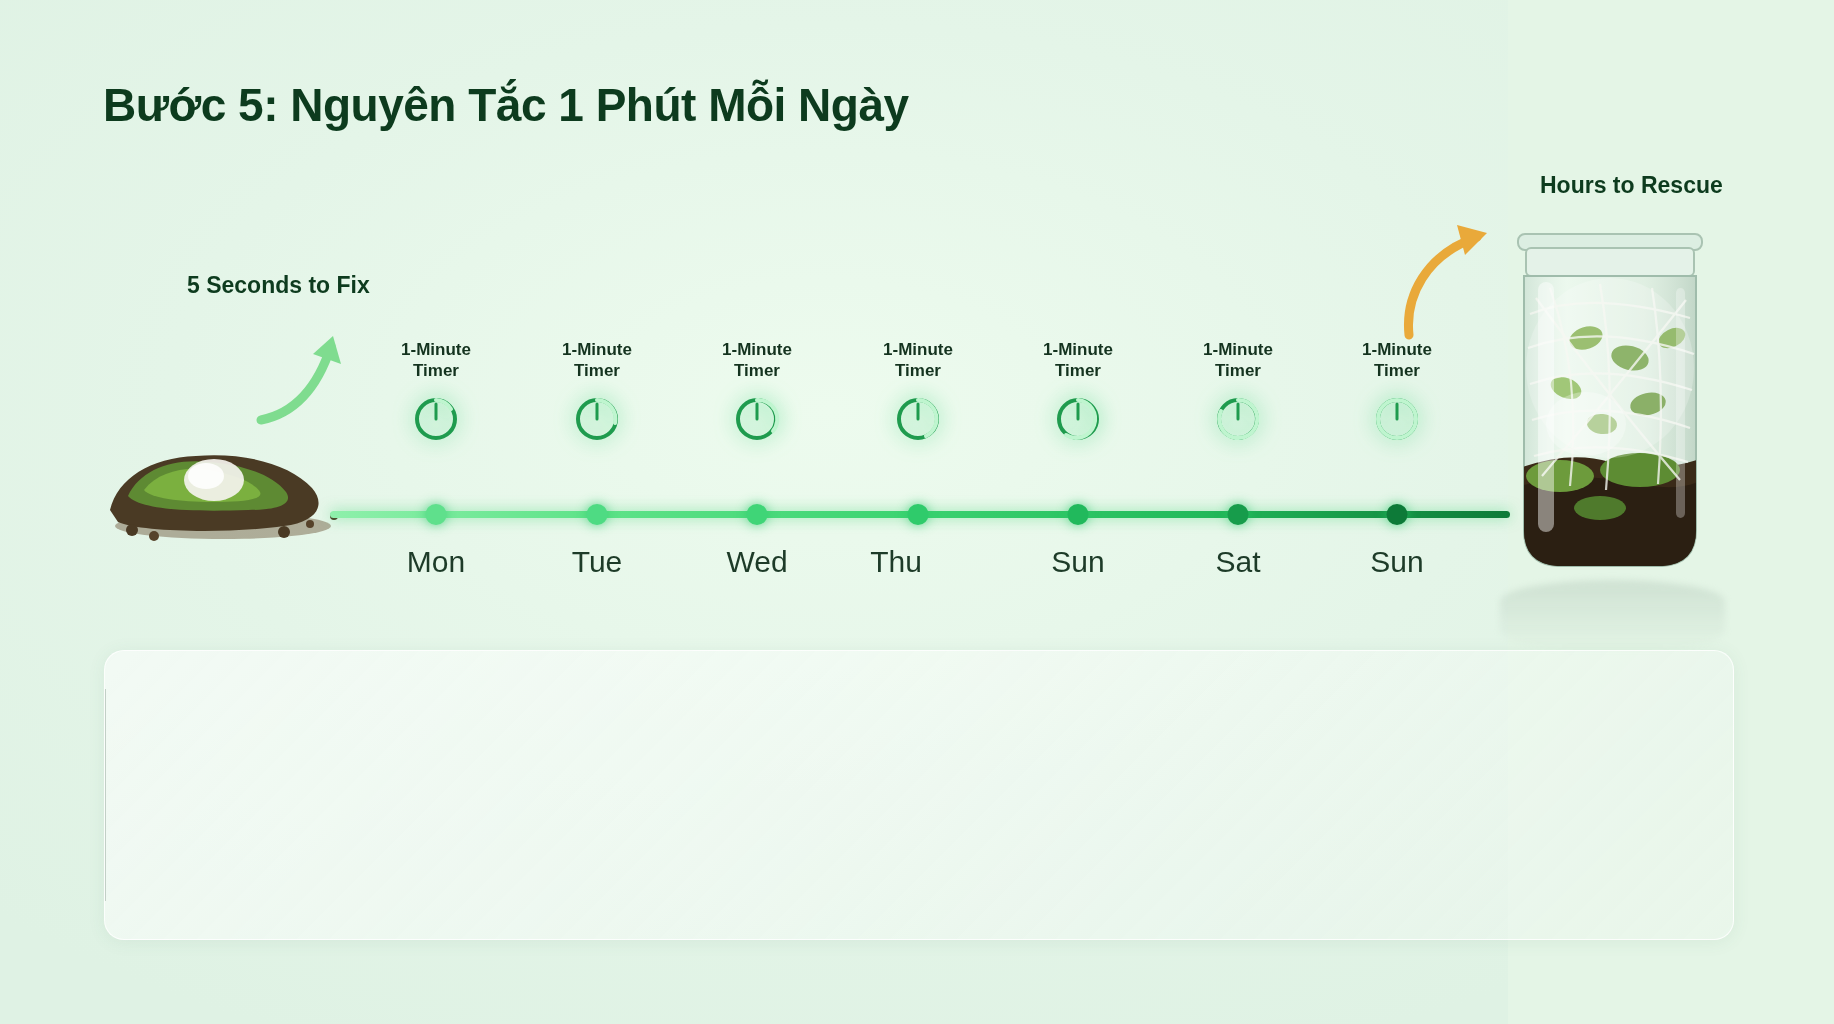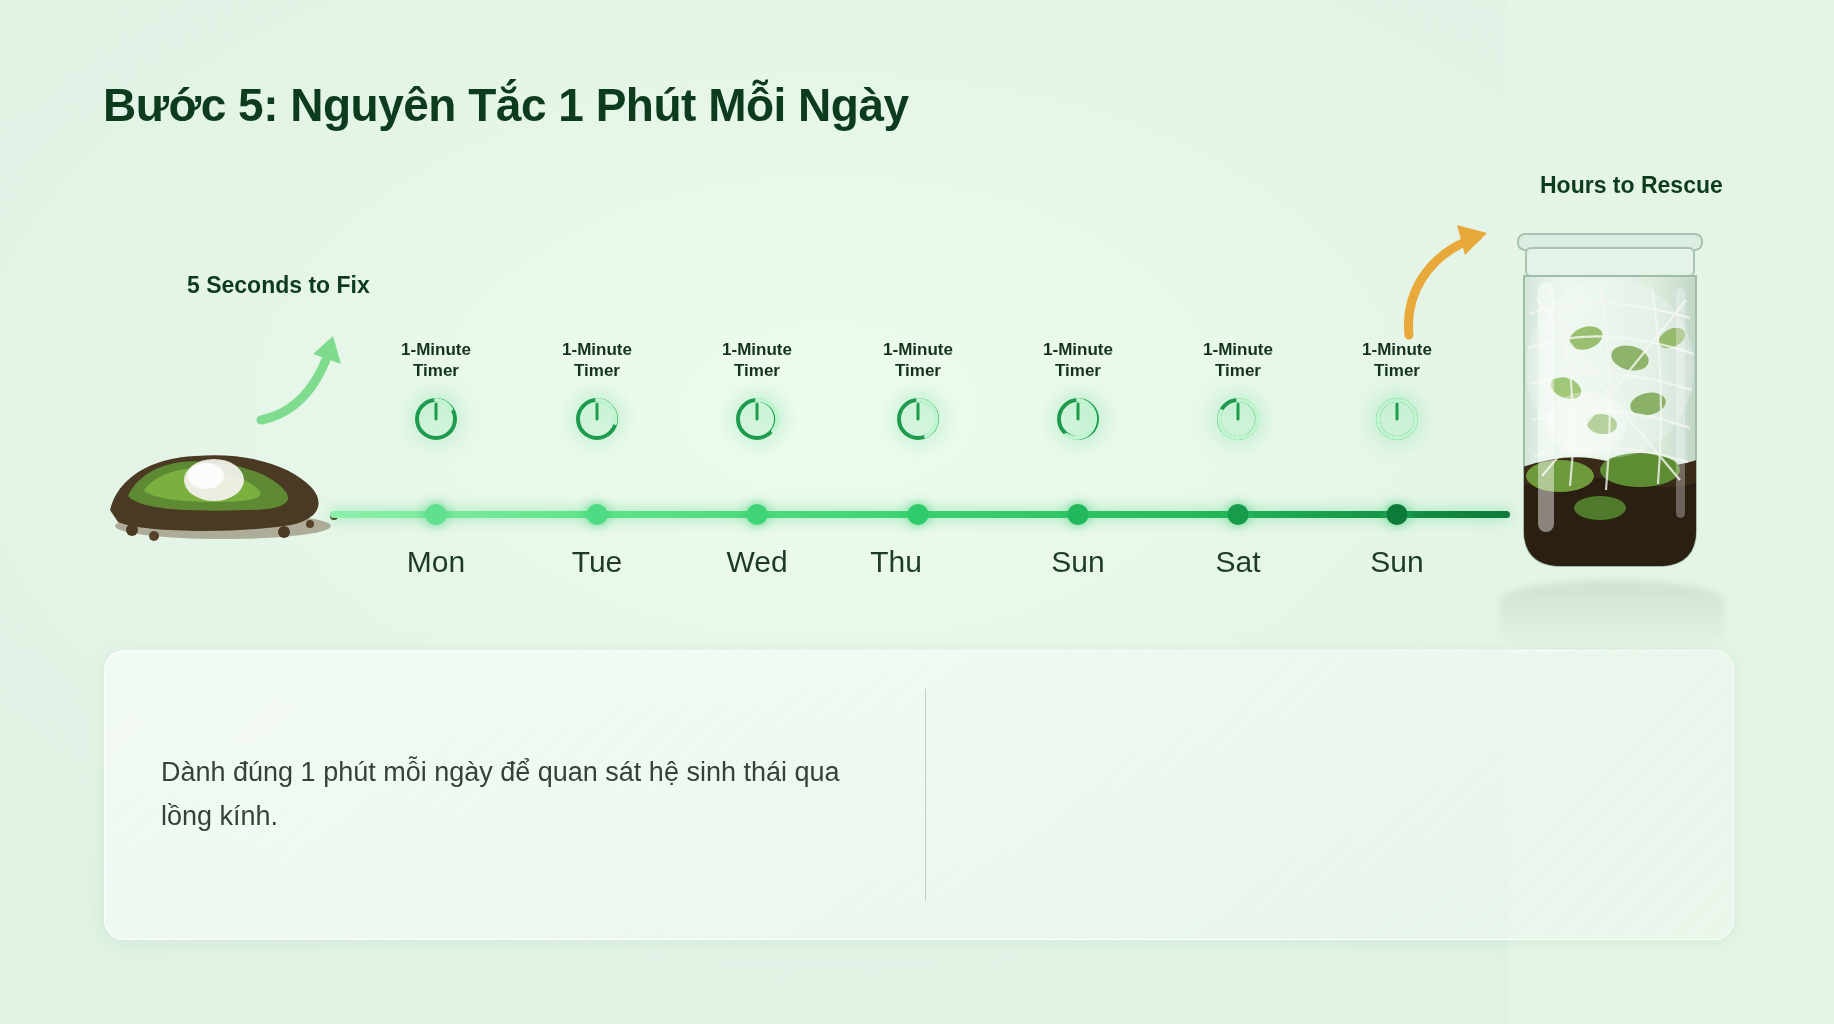--- a/index.html
+++ b/index.html
@@ -346,19 +346,16 @@
       </g>
       <ellipse cx="120" cy="150" rx="84" ry="90" fill="#ffffff" opacity="0.22"></ellipse>
       <ellipse cx="96" cy="206" rx="40" ry="32" fill="#ffffff" opacity="0.3"></ellipse>
 
       <rect x="48" y="64" width="16" height="250" rx="8" fill="#ffffff" opacity="0.45"></rect>
       <rect x="186" y="70" width="9" height="230" rx="5" fill="#ffffff" opacity="0.3"></rect>
     </g>
   </svg>
 
   <div class="card">
-    <div class="card-col left">
-      <div class="card-text">Dành đúng 1 phút mỗi ngày để quan sát hệ sinh thái qua lồng kính.</div>
-    </div>
     <div class="card-divider"></div>
   </div>
 
 </div>
 
 </body></html>

